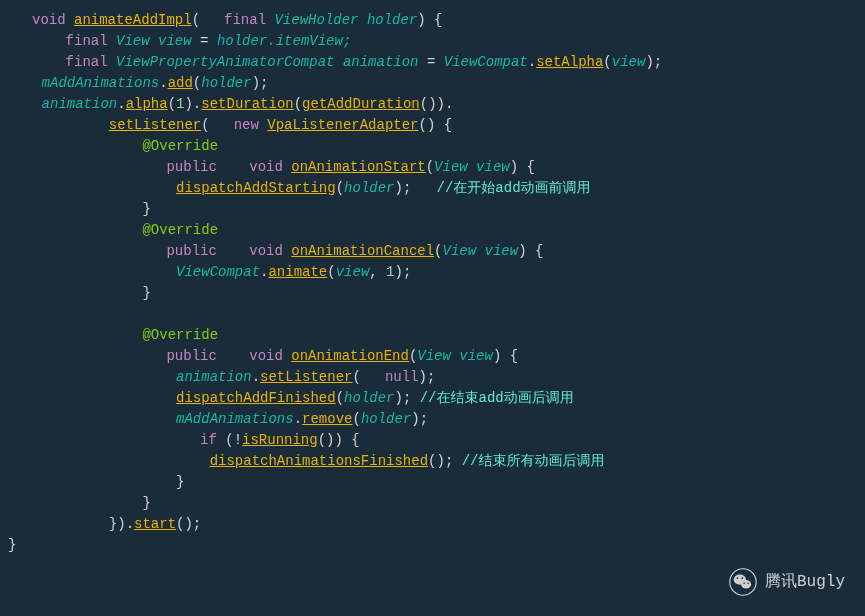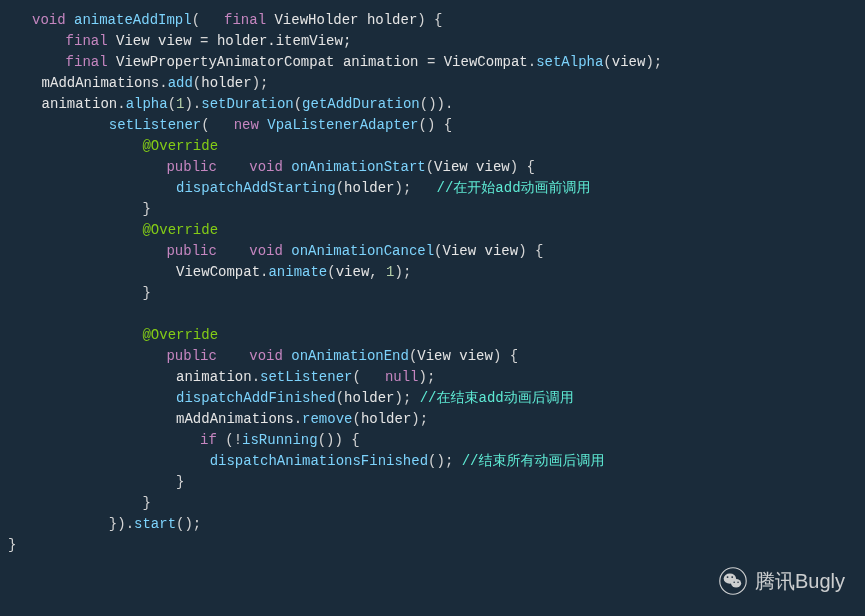--- a/index.html
+++ b/index.html
@@ -13,36 +13,36 @@
     height: 616px;
     overflow: hidden;
     position: relative;
     padding: 10px 8px;
   }
   pre {
     white-space: pre;
     font-family: inherit;
   }
   .kw { color: #c586c0; margin-left: 24px; }
-  .method { color: #7dd3fc; }
+  .method { color: #eab308; text-decoration: underline; }
   .num { color: #b5cea8; }
   .punc { color: #d4d4d4; }
   .comment { color: #5eead4; }
   .annot { color: #84cc16; }
-  .plain { color: #e5e5e5; }
+  .plain { color: #14b8a6; font-style: italic; }
   .watermark {
     position: absolute;
     right: 20px;
     bottom: 20px;
     display: flex;
     align-items: center;
     gap: 8px;
     color: #e0e0e0;
-    font-family: Liberation Sans, sans-serif;
-    font-size: 20px;
+    font-family: Liberation Mono, monospace;
+    font-size: 16px;
     opacity: 0.9;
   }
   .wechat-icon {
     width: 28px;
     height: 28px;
     position: relative;
   }
   .wechat-icon svg { width: 100%; height: 100%; }
 </style>
 </head>

